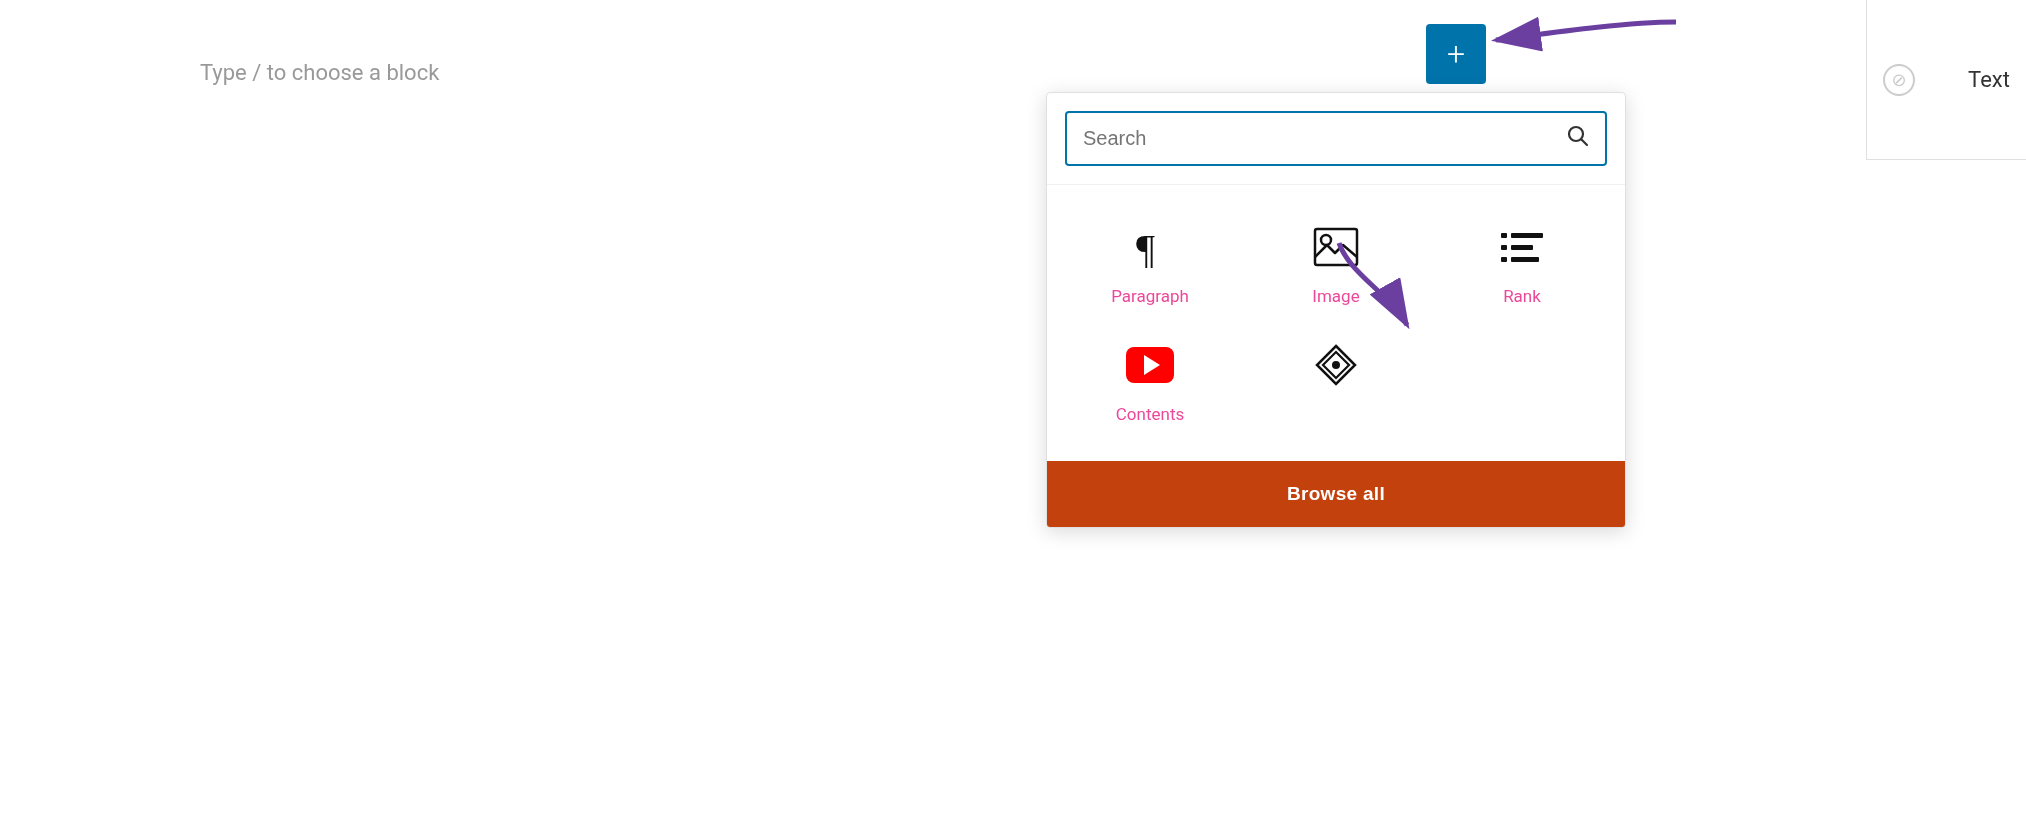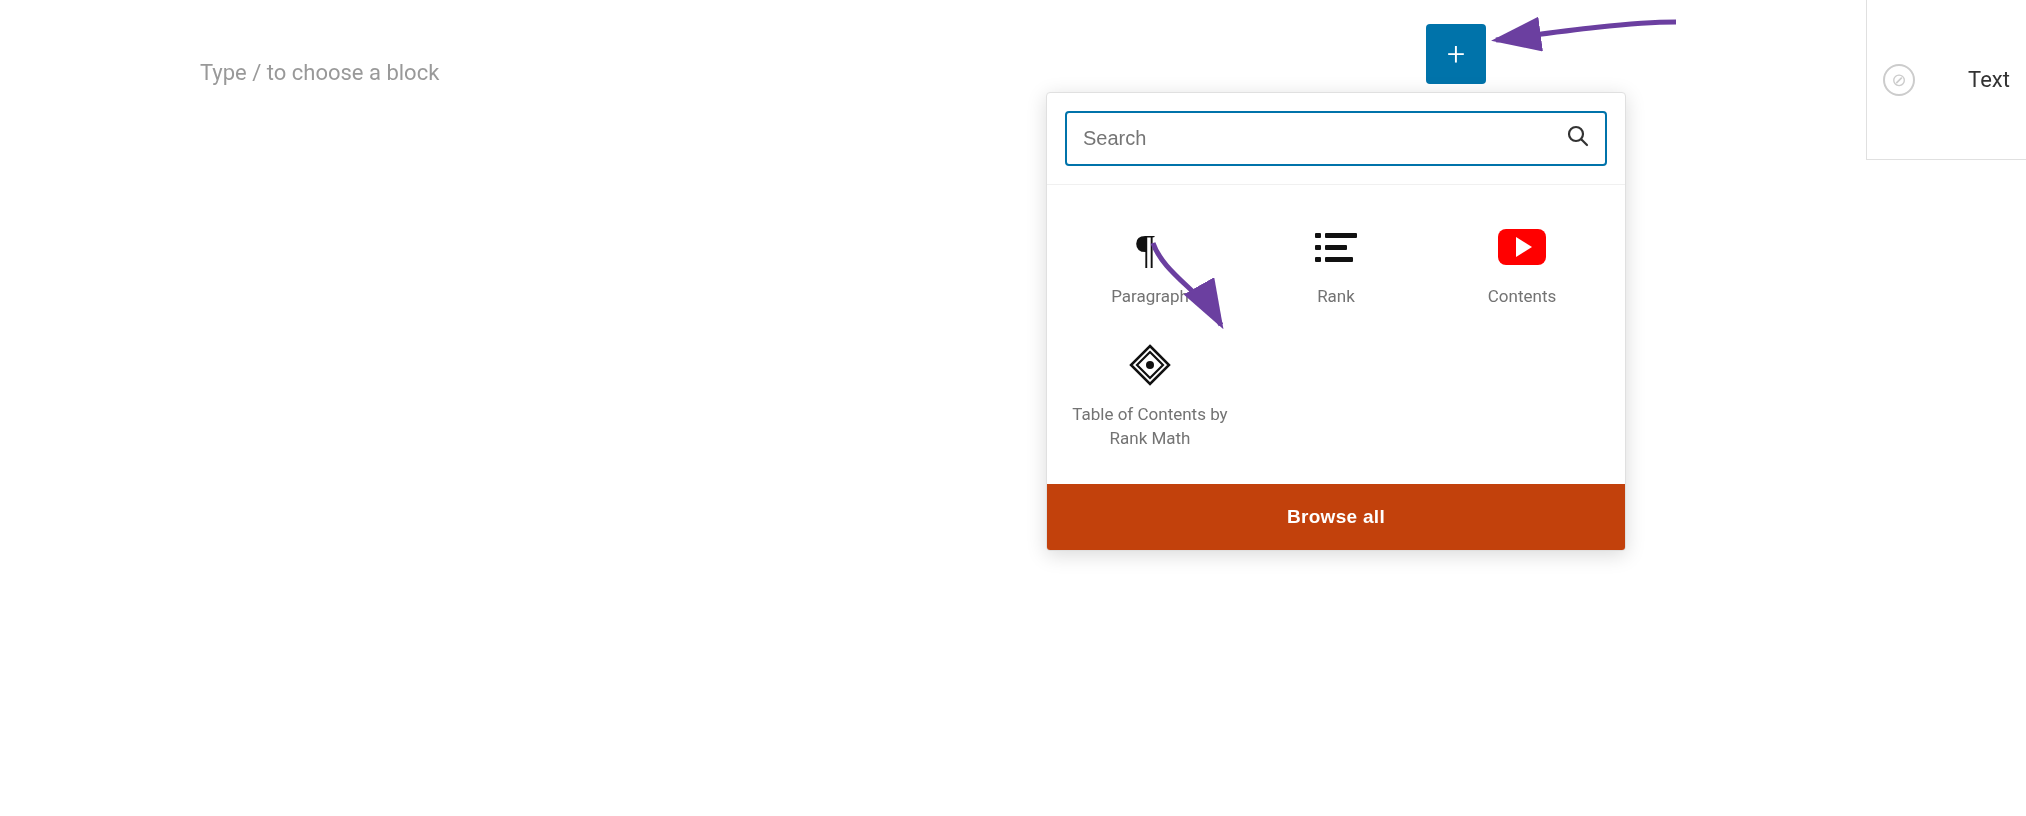--- a/index.html
+++ b/index.html
@@ -161,21 +161,21 @@
       width: 48px;
       height: 48px;
       display: flex;
       align-items: center;
       justify-content: center;
       font-size: 32px;
     }
 
     .block-label {
       font-size: 17px;
-      color: #737373;
+      color: #ec4899;
       text-align: center;
       line-height: 1.4;
     }
 
     
     .youtube-icon {
       width: 52px;
       height: 36px;
       background: #ff0000;
       border-radius: 8px;
@@ -279,20 +279,30 @@
         <div class="block-item">
           <div class="block-icon">
             <svg width="36" height="42" viewBox="0 0 36 42">
               <text x="4" y="38" font-family="serif" font-size="42" fill="#111">¶</text>
             </svg>
           </div>
           <span class="block-label">Paragraph</span>
         </div>
 
 
+        <div class="block-item">
+          <div class="block-icon">
+            <svg width="46" height="40" viewBox="0 0 46 40">
+              <rect x="2" y="2" width="42" height="36" rx="2" fill="none" stroke="#111" stroke-width="2.5"></rect>
+              <circle cx="13" cy="13" r="5" fill="none" stroke="#111" stroke-width="2.5"></circle>
+              <polyline points="2,30 14,18 22,26 30,18 44,30" fill="none" stroke="#111" stroke-width="2.5" stroke-linejoin="round"></polyline>
+            </svg>
+          </div>
+          <span class="block-label">Image</span>
+        </div>
 
         <div class="block-item">
           <div class="block-icon">
             <svg width="42" height="38" viewBox="0 0 42 38">
               <rect x="0" y="5" width="6" height="5" rx="1" fill="#111"></rect>
               <rect x="10" y="5" width="32" height="5" rx="1" fill="#111"></rect>
               <rect x="0" y="17" width="6" height="5" rx="1" fill="#111"></rect>
               <rect x="10" y="17" width="22" height="5" rx="1" fill="#111"></rect>
               <rect x="0" y="29" width="6" height="5" rx="1" fill="#111"></rect>
               <rect x="10" y="29" width="28" height="5" rx="1" fill="#111"></rect>
@@ -322,21 +332,20 @@
           </svg>
 
           <div class="toc-icon">
             <svg width="46" height="46" viewBox="0 0 46 46">
 
               <polygon points="23,4 42,23 23,42 4,23" fill="none" stroke="#111" stroke-width="2.5"></polygon>
               <polygon points="23,10 36,23 23,36 10,23" fill="none" stroke="#111" stroke-width="2.2"></polygon>
               <circle cx="23" cy="23" r="4" fill="#111"></circle>
             </svg>
           </div>
-          <span class="block-label">Table of Contents by Rank Math</span>
         </div>
 
       </div>
 
       <button class="browse-all-btn">Browse all</button>
     </div>
   </div>
 
 </div>
 

